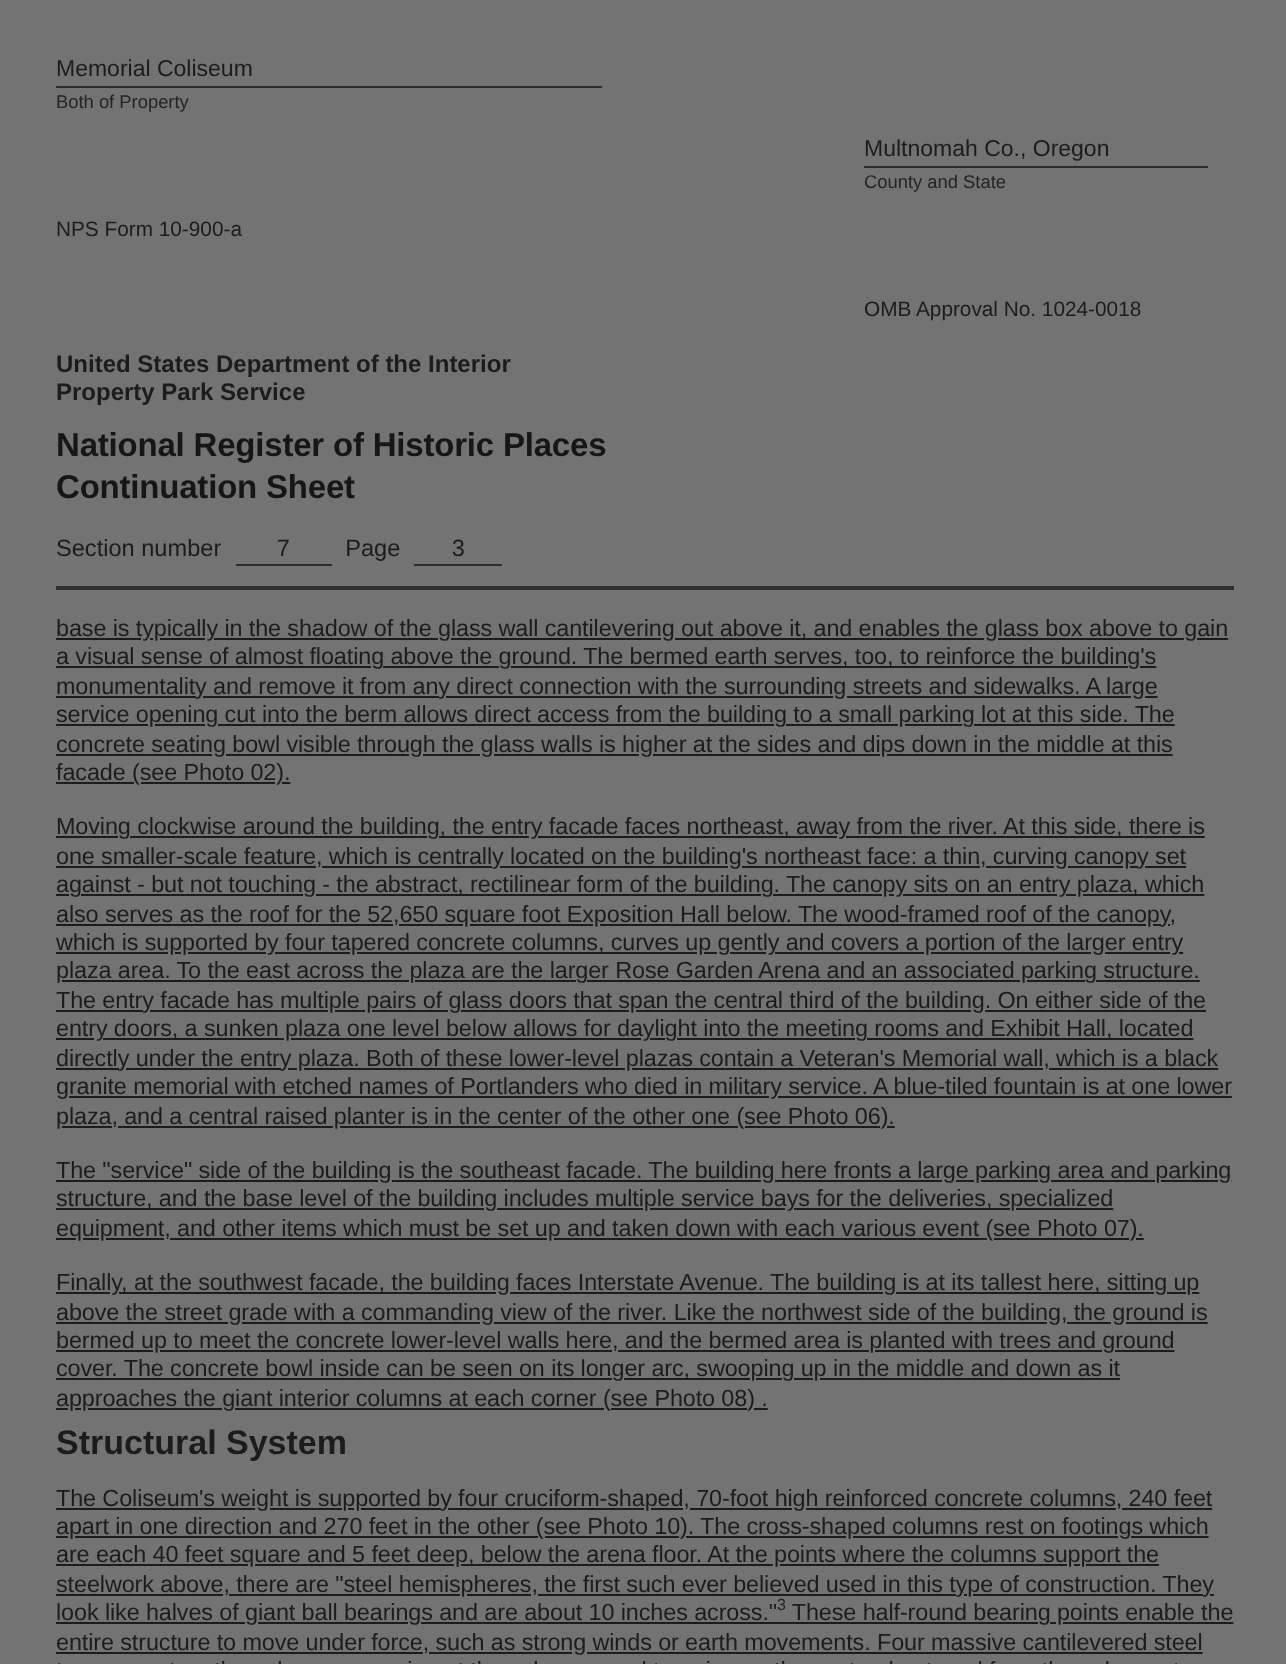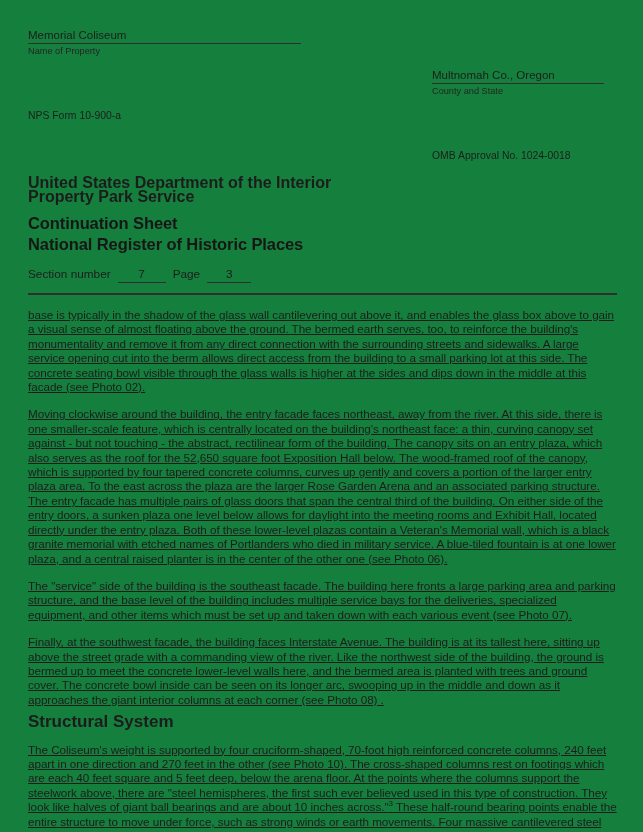--- a/index.html
+++ b/index.html
@@ -8,39 +8,39 @@
     width: 643px; height: 832px;
     font-family: "Liberation Sans", sans-serif;
     color: #1c1c1c;
     -webkit-font-smoothing: antialiased;
   }
   .page {
     position: relative;
     width: 643px; height: 832px;
     padding: 29px 26px 0 28px;
     overflow: hidden;
-    background: #15803d;
+    background: #737373;
   }
   
   .hdr-row { display: flex; }
   .hdr-left { width: 404px; }
   .hdr-right { flex: 1; margin-top: 40px; }
   .uline-field {
     font-size: 11.5px;
     line-height: 13px;
     border-bottom: 1.5px solid #2e2e2e;
     padding-bottom: 1px;
   }
   .uline-prop { width: 273px; }
   .uline-county { width: 172px; }
   .small-label { font-size: 9.2px; line-height: 11px; margin-top: 2px; color: #242424; }
   
   .form-row { display: flex; margin-top: 13px; font-size: 10.4px; line-height: 12px; }
   
-  .dept-block { margin-top: 14px; font-weight: bold; font-size: 16px; line-height: 13.5px; }
+  .dept-block { margin-top: 14px; font-weight: bold; font-size: 12px; line-height: 13.5px; }
   
   .doc-title {
     margin-top: 10px;
     font-weight: bold;
     font-size: 16.5px;
     line-height: 21px;
     letter-spacing: -0.1px;
     color: #161616;
   }
   
@@ -76,41 +76,41 @@
   sup { font-size: 8px; line-height: 0; vertical-align: super; }
 </style>
 </head>
 <body>
 
 <div class="page">
 
   <div class="hdr-row">
     <div class="hdr-left">
       <div class="uline-field uline-prop">Memorial Coliseum</div>
-      <div class="small-label">Name of Property</div>
+      <div class="small-label">Both of Property</div>
     </div>
     <div class="hdr-right">
       <div class="uline-field uline-county">Multnomah Co., Oregon</div>
       <div class="small-label">County and State</div>
     </div>
   </div>
 
   <div class="form-row">
     <div class="hdr-left">NPS Form 10-900-a</div>
     <div class="hdr-right">OMB Approval No. 1024-0018</div>
   </div>
 
   <div class="dept-block">
     <div>United States Department of the Interior</div>
     <div>Property Park Service</div>
   </div>
 
   <div class="doc-title">
+    <div>National Register of Historic Places</div>
     <div>Continuation Sheet</div>
-    <div>National Register of Historic Places</div>
   </div>
 
   <div class="section-row">
     <span>Section number</span><span class="blank-value">7</span><span>Page</span><span class="blank-value page-blank">3</span>
   </div>
 
   <hr class="top-rule">
 
   <div class="body-text">
     <p>base is typically in the shadow of the glass wall cantilevering out above it, and enables the glass box above to gain a visual sense of almost floating above the ground. The bermed earth serves, too, to reinforce the building's monumentality and remove it from any direct connection with the surrounding streets and sidewalks. A large service opening cut into the berm allows direct access from the building to a small parking lot at this side. The concrete seating bowl visible through the glass walls is higher at the sides and dips down in the middle at this facade (see Photo 02).</p>

